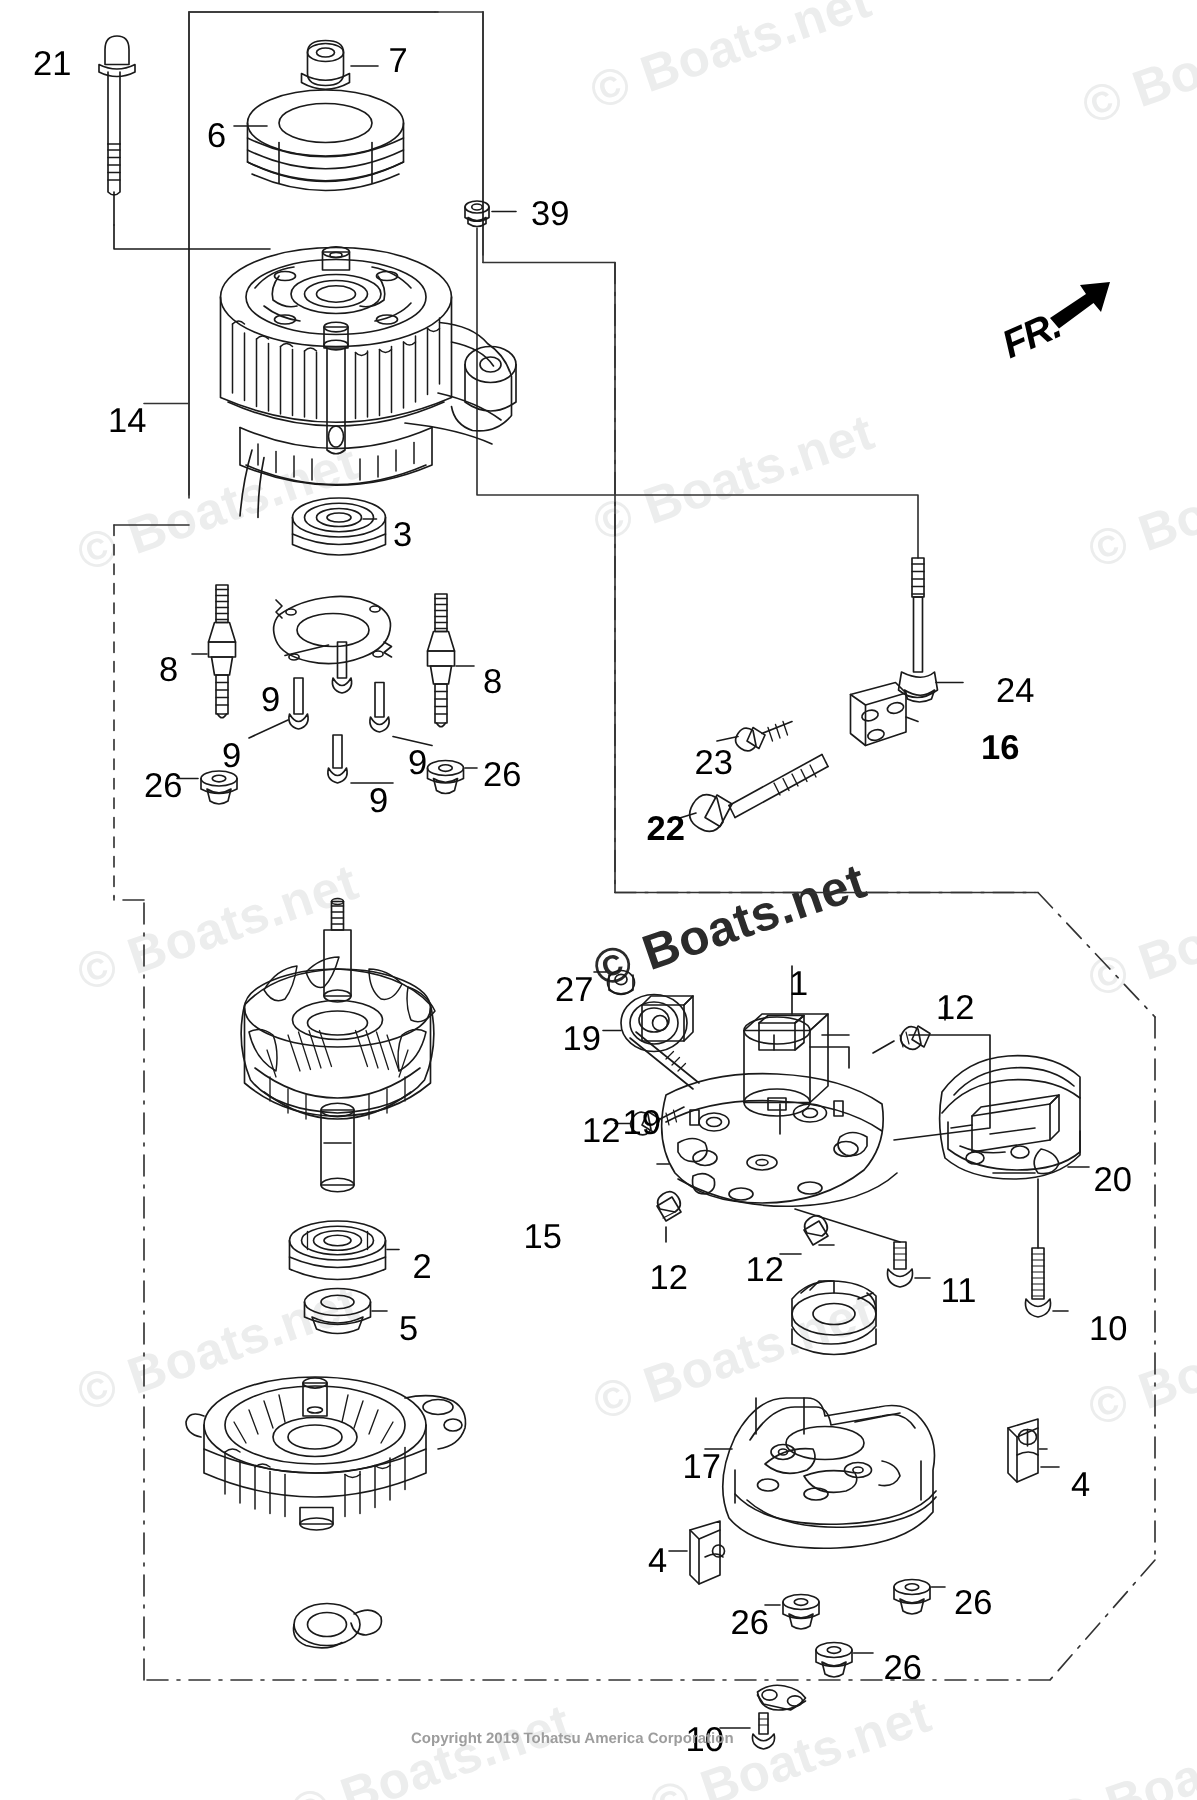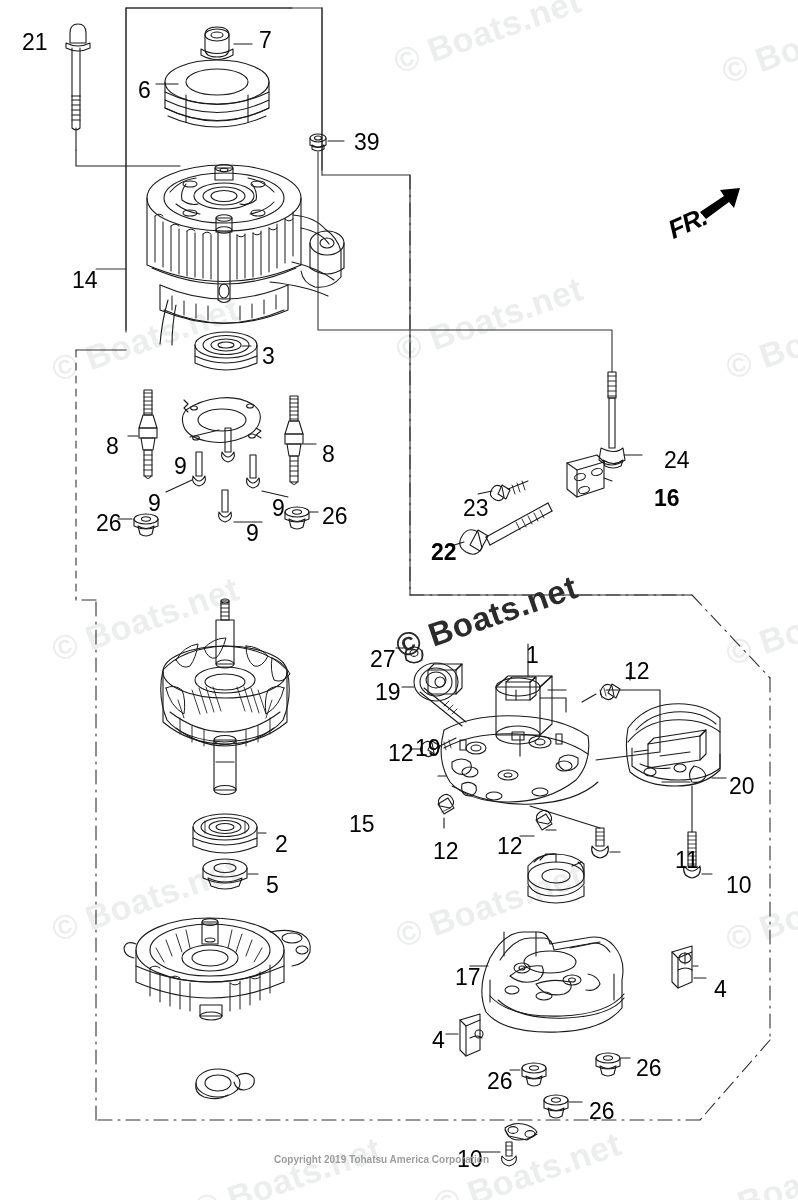--- a/index.html
+++ b/index.html
@@ -765,21 +765,21 @@
       <div class="lbl" style="left: 375px; top: 681px;">19</div>
       <div class="lbl" style="left: 624px; top: 660px;">12</div>
       <div class="lbl" style="left: 388px; top: 742px;">12</div>
       <div class="lbl" style="left: 433px; top: 840px;">12</div>
       <div class="lbl" style="left: 497px; top: 835px;">12</div>
       <div class="lbl" style="left: 415px; top: 737px;">19</div>
       <div class="lbl" style="left: 729px; top: 775px;">20</div>
       <div class="lbl" style="left: 349px; top: 793px; margin-top: 20px;">15</div>
       <div class="lbl" style="left: 275px; top: 833px;">2</div>
       <div class="lbl" style="left: 266px; top: 874px;">5</div>
-      <div class="lbl" style="left: 627px; top: 849px; margin-left: 48px;">11</div>
+      <div class="lbl" style="left: 627px; top: 849px;">11</div>
       <div class="lbl" style="left: 726px; top: 874px;">10</div>
       <div class="lbl" style="left: 455px; top: 966px;">17</div>
       <div class="lbl" style="left: 714px; top: 978px;">4</div>
       <div class="lbl" style="left: 432px; top: 1029px;">4</div>
       <div class="lbl" style="left: 487px; top: 1070px;">26</div>
       <div class="lbl" style="left: 636px; top: 1057px;">26</div>
       <div class="lbl" style="left: 589px; top: 1100px;">26</div>
       <div class="lbl" style="left: 457px; top: 1148px;">10</div>
     </div>
 

